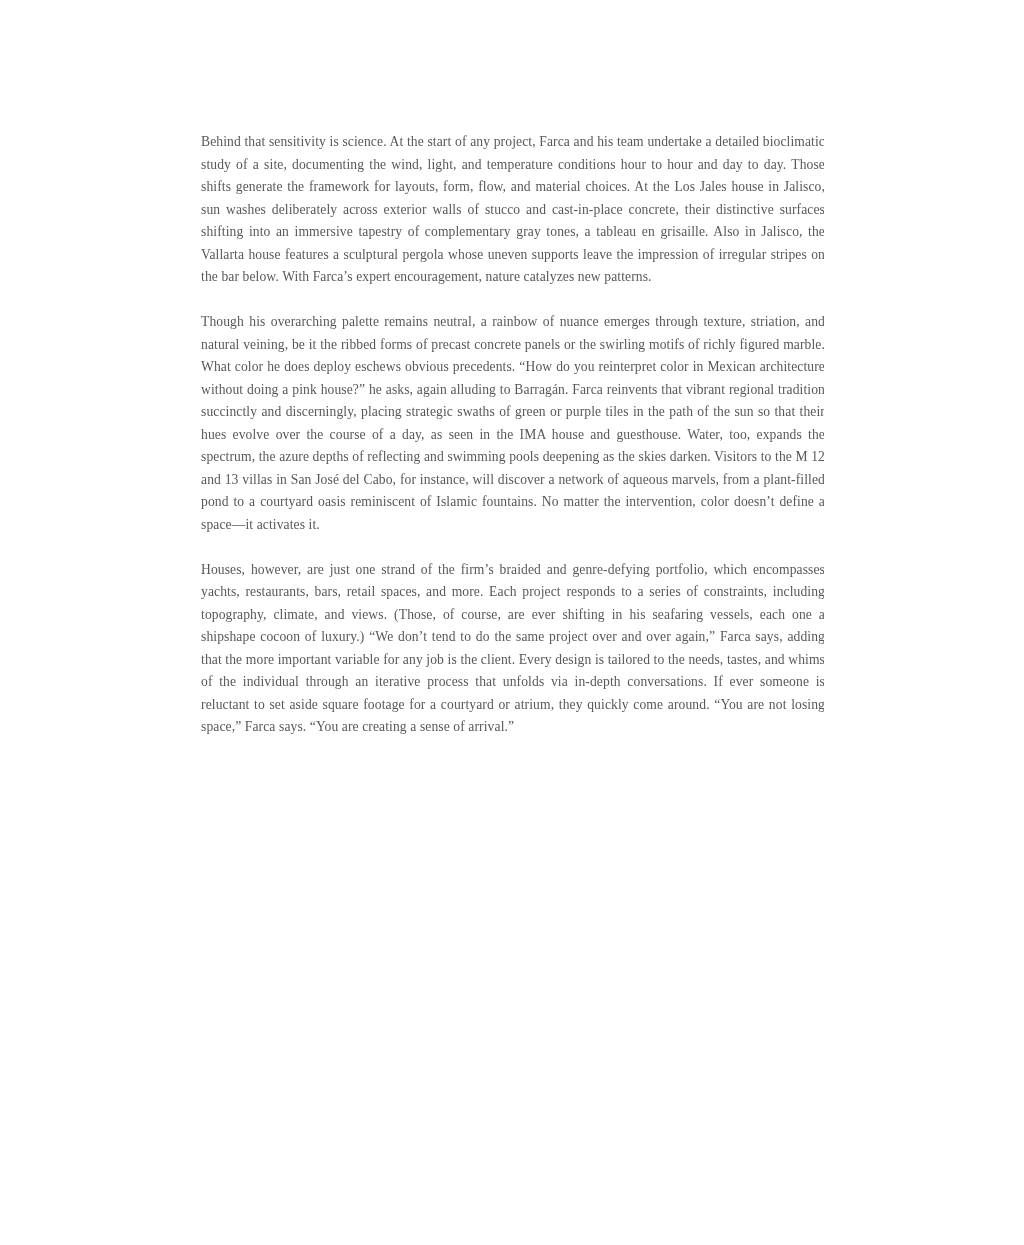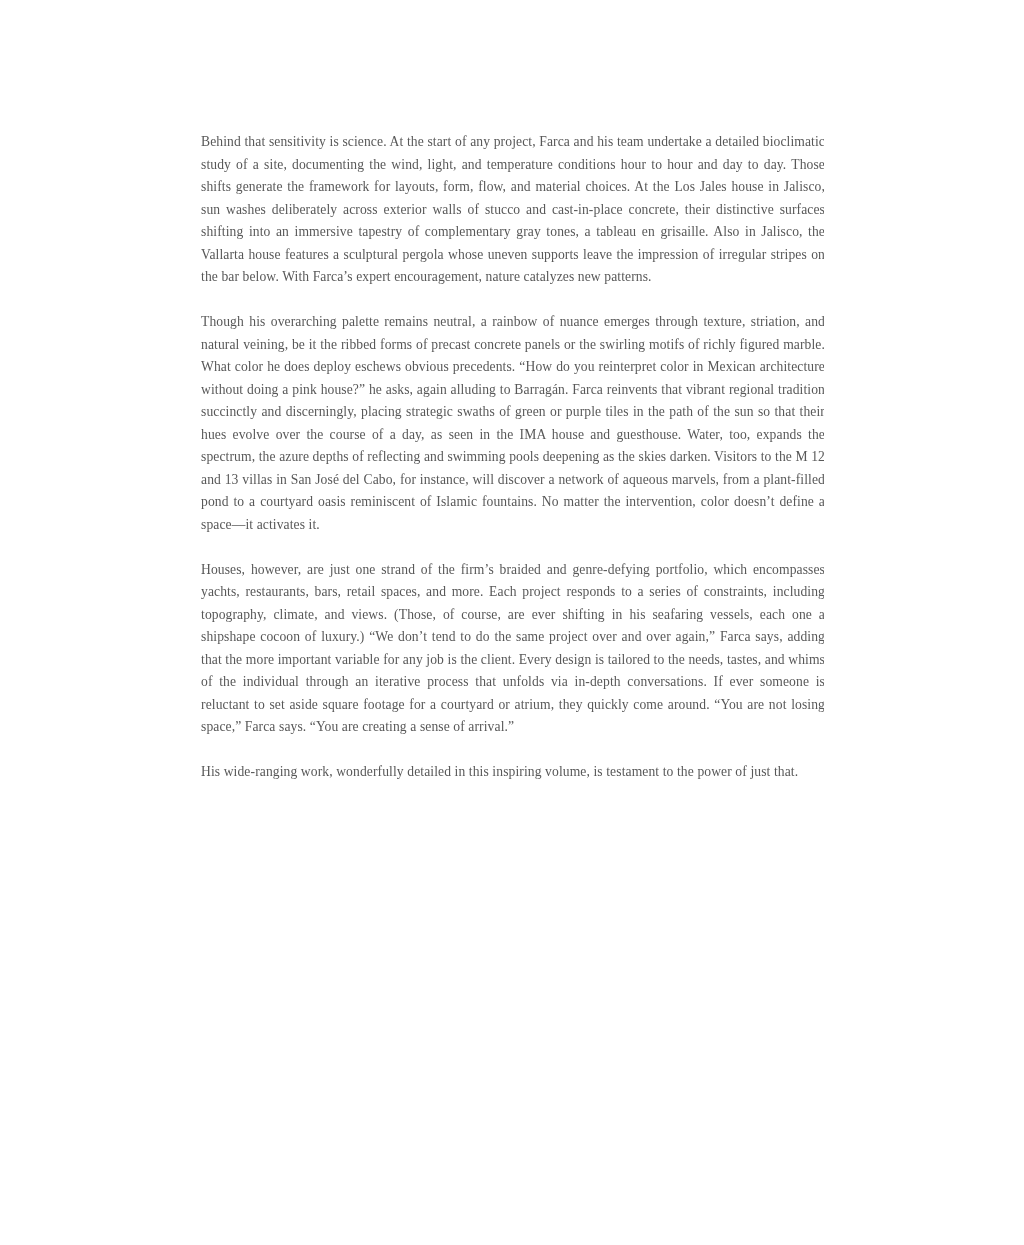--- a/index.html
+++ b/index.html
@@ -35,15 +35,14 @@
   }
 </style>
 </head>
 <body>
 
 <div class="page" style="--page-bg: #ffffff; --text-color: #585858;">
   <div class="text-block">
     <p>Behind that sensitivity is science. At the start of any project, Farca and his team undertake a detailed bioclimatic study of a site, documenting the wind, light, and temperature conditions hour to hour and day to day. Those shifts generate the framework for layouts, form, flow, and material choices. At the Los Jales house in Jalisco, sun washes deliberately across exterior walls of stucco and cast-in-place concrete, their distinctive surfaces shifting into an immersive tapestry of complementary gray tones, a tableau en grisaille. Also in Jalisco, the Vallarta house features a sculptural pergola whose uneven supports leave the impression of irregular stripes on the bar below. With Farca’s expert encouragement, nature catalyzes new patterns.</p>
     <p>Though his overarching palette remains neutral, a rainbow of nuance emerges through texture, striation, and natural veining, be it the ribbed forms of precast concrete panels or the swirling motifs of richly figured marble. What color he does deploy eschews obvious precedents. “How do you reinterpret color in Mexican architecture without doing a pink house?” he asks, again alluding to Barragán. Farca reinvents that vibrant regional tradition succinctly and discerningly, placing strategic swaths of green or purple tiles in the path of the sun so that their hues evolve over the course of a day, as seen in the IMA house and guesthouse. Water, too, expands the spectrum, the azure depths of reflecting and swimming pools deepening as the skies darken. Visitors to the M 12 and 13 villas in San José del Cabo, for instance, will discover a network of aqueous marvels, from a plant-filled pond to a courtyard oasis reminiscent of Islamic fountains. No matter the intervention, color doesn’t define a space—it activates it.</p>
     <p>Houses, however, are just one strand of the firm’s braided and genre-defying portfolio, which encompasses yachts, restaurants, bars, retail spaces, and more. Each project responds to a series of constraints, including topography, climate, and views. (Those, of course, are ever shifting in his seafaring vessels, each one a shipshape cocoon of luxury.) “We don’t tend to do the same project over and over again,” Farca says, adding that the more important variable for any job is the client. Every design is tailored to the needs, tastes, and whims of the individual through an iterative process that unfolds via in-depth conversations. If ever someone is reluctant to set aside square footage for a courtyard or atrium, they quickly come around. “You are not losing space,” Farca says. “You are creating a sense of arrival.”</p>
-    <p>His wide-ranging work, wonderfully detailed in this inspiring volume, is testament to the power of just that.</p>
   </div>
 </div>
 
 </body></html>

